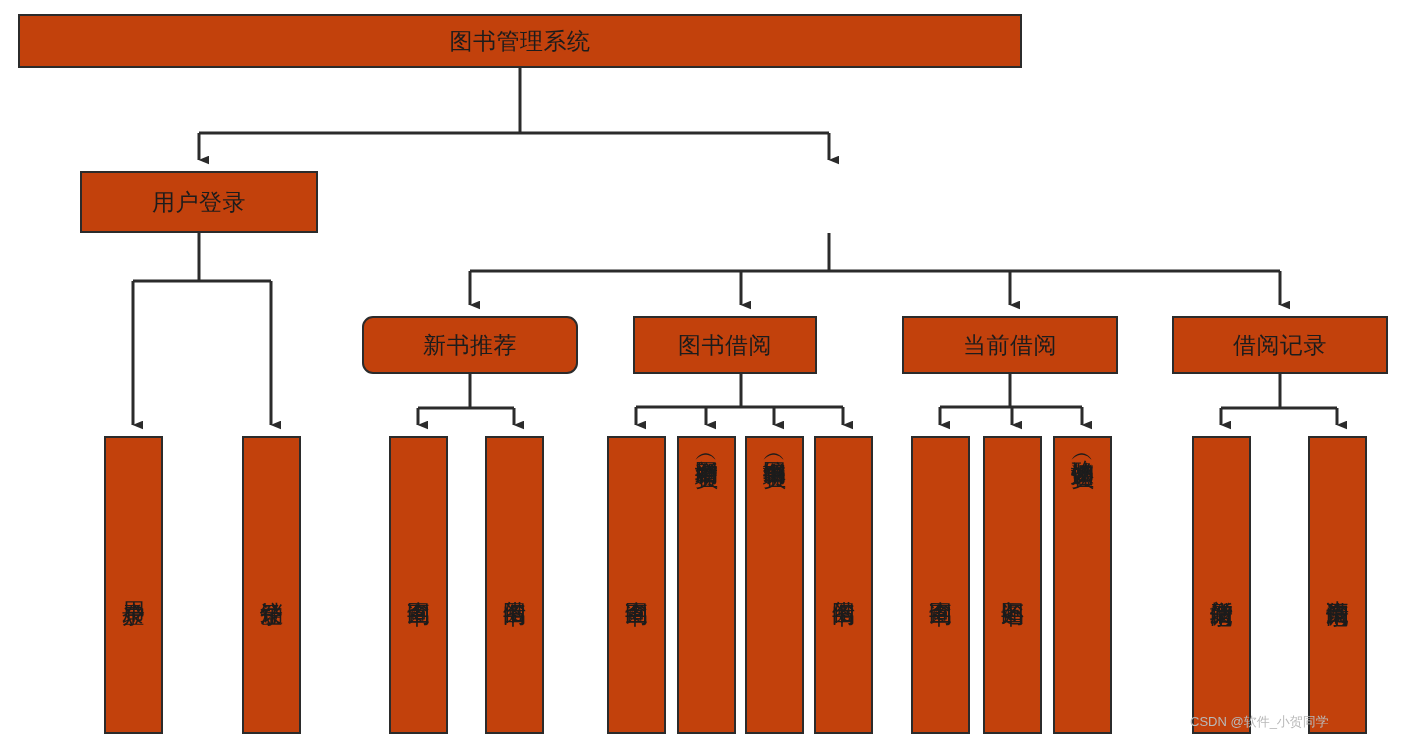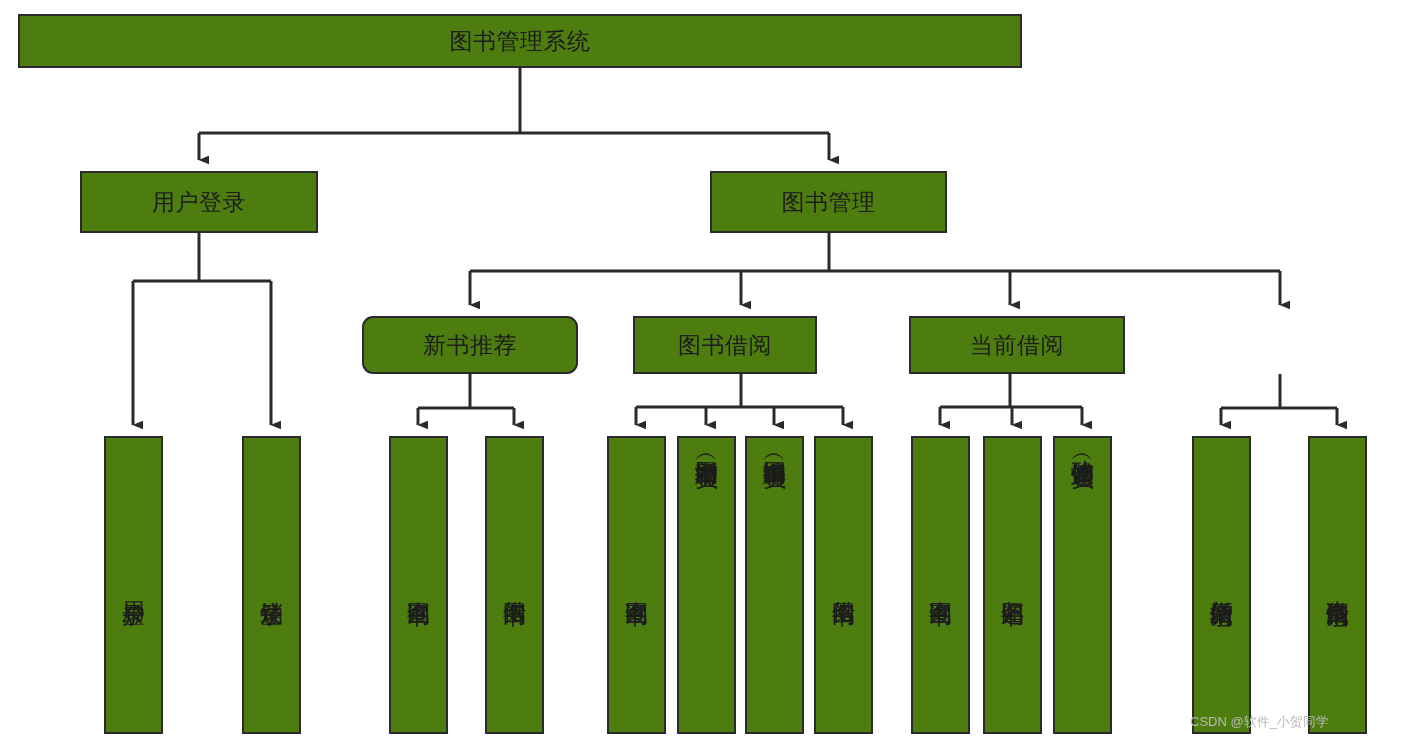--- a/index.html
+++ b/index.html
@@ -18,21 +18,21 @@
     position: absolute;
     left: 0;
     top: 0;
     width: 1405px;
     height: 747px;
   }
   .node-box {
     position: absolute;
     box-sizing: border-box;
     border: 2.5px solid #2b2b2b;
-    background: #4d7c0f;
+    background: #c2410c;
     display: flex;
     align-items: center;
     justify-content: center;
   }
   .node-label {
     color: #1c1c1c;
     font-size: 23px;
     line-height: 1.25;
     letter-spacing: 0.5px;
     white-space: nowrap;
@@ -126,32 +126,32 @@
     </g>
   </svg>
 
   <div class="node-box" style="left:18px;top:14px;width:1004px;height:54px;">
     <span class="node-label">图书管理系统</span>
   </div>
 
   <div class="node-box" style="left:80px;top:171px;width:238px;height:62px;">
     <span class="node-label">用户登录</span>
   </div>
-  <div class="node-box" style="left:710px;top:171px;width:237px;height:62px;">
-    <span class="node-label">图书管理</span>
-  </div>
 
   <div class="node-box" style="left:362px;top:316px;width:216px;height:58px;border-radius:11px;">
     <span class="node-label">新书推荐</span>
   </div>
   <div class="node-box" style="left:633px;top:316px;width:184px;height:58px;">
     <span class="node-label">图书借阅</span>
   </div>
-  <div class="node-box" style="left:902px;top:316px;width:216px;height:58px;margin-left:7px;">
+  <div class="node-box" style="left:902px;top:316px;width:216px;height:58px;">
     <span class="node-label">当前借阅</span>
+  </div>
+  <div class="node-box" style="left:1172px;top:316px;width:216px;height:58px;">
+    <span class="node-label">借阅记录</span>
   </div>
 
   <div class="node-box vertical v-center" style="left:104px;top:436px;width:59px;height:298px;">
     <span class="node-label">用户登录</span>
   </div>
   <div class="node-box vertical v-center" style="left:242px;top:436px;width:59px;height:298px;">
     <span class="node-label">注销登录</span>
   </div>
 
   <div class="node-box vertical v-center" style="left:389px;top:436px;width:59px;height:298px;">

